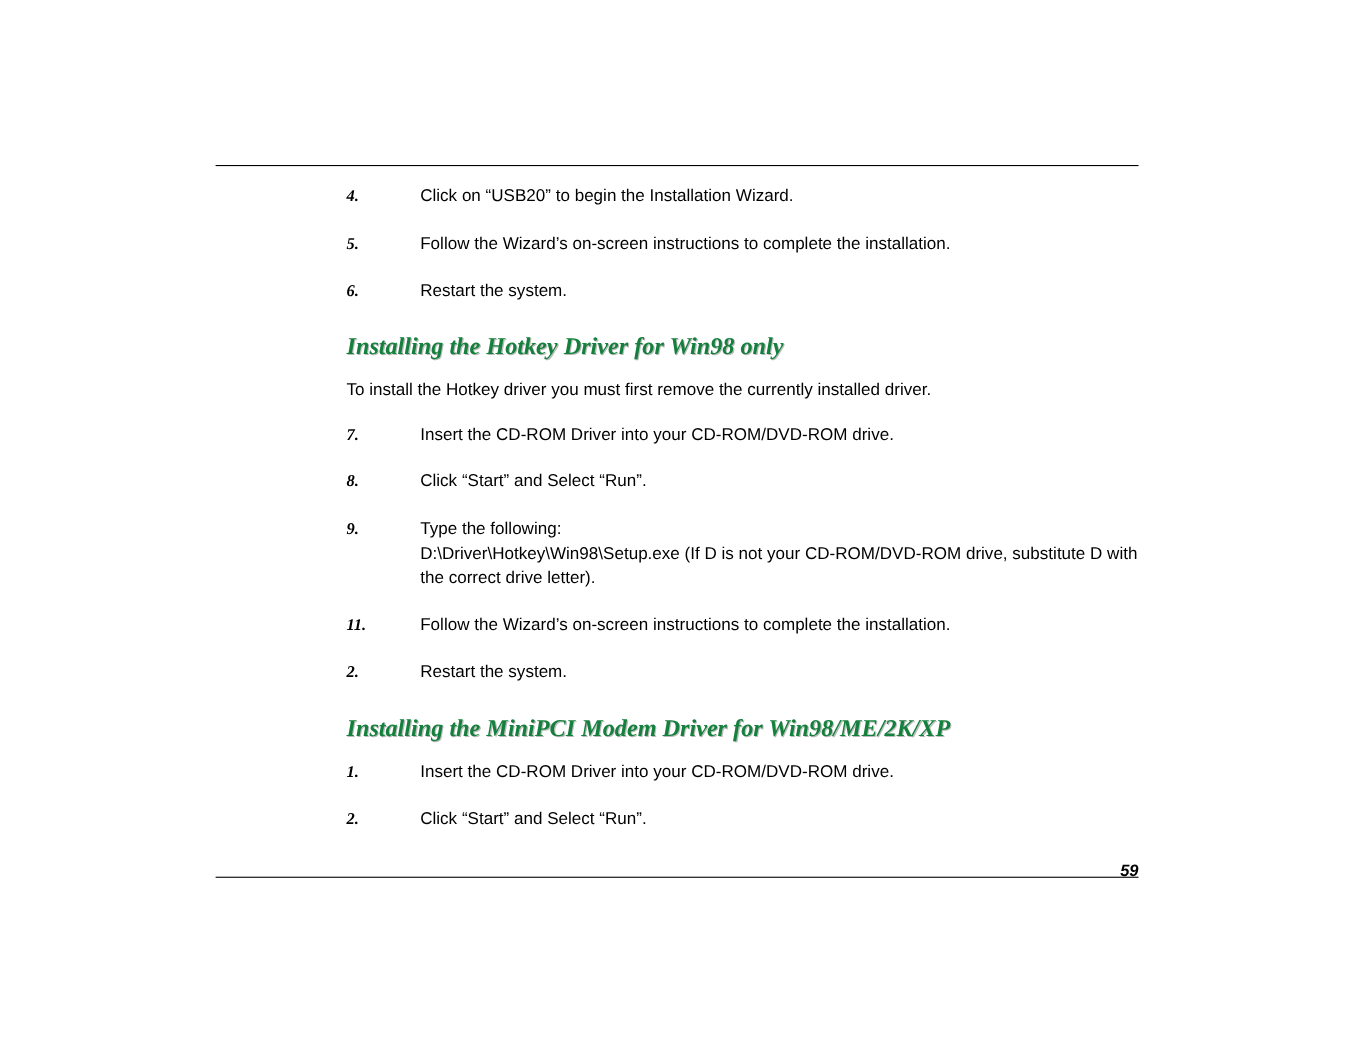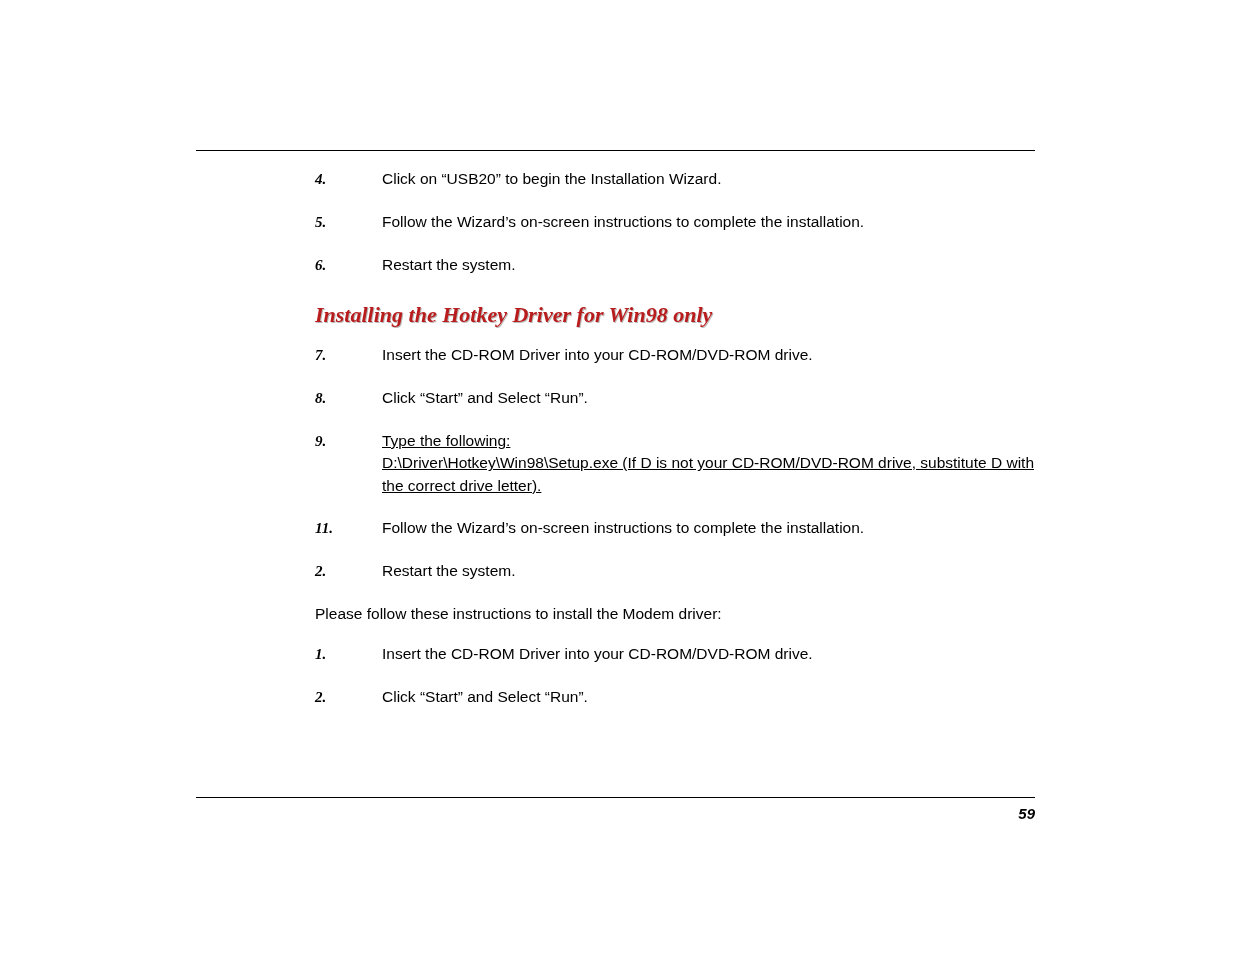--- a/index.html
+++ b/index.html
@@ -55,34 +55,34 @@
   }
   .txt {
     flex: 1;
     margin-left: 33px;
   }
   .heading {
     font-family: "Times New Roman", Times, serif;
     font-style: italic;
     font-weight: bold;
     font-size: 22px;
-    color: #b91c1c;
+    color: #15803d;
     text-shadow: 1px 1px 0 #bbb;
     margin-top: 26px;
     margin-bottom: 16px;
   }
   .para {
     font-size: 15.5px;
     margin-bottom: 18px;
     line-height: 1.45;
   }
   .pagenum {
     position: absolute;
     right: 200px;
-    top: 805px;
+    top: 783px;
     font-family: Arial, Helvetica, sans-serif;
     font-style: italic;
     font-weight: bold;
     font-size: 15px;
   }
 </style>
 </head>
 <body>
 
 <div class="page">
@@ -98,44 +98,45 @@
     <div class="list-item">
       <div class="num">5.</div>
       <div class="txt">Follow the Wizard’s on-screen instructions to complete the installation.</div>
     </div>
     <div class="list-item">
       <div class="num">6.</div>
       <div class="txt">Restart the system.</div>
     </div>
 
     <div class="heading">Installing the Hotkey Driver for Win98 only</div>
+    <div class="para">To install the Hotkey driver you must first remove the currently installed driver.</div>
 
     <div class="list-item">
       <div class="num">7.</div>
       <div class="txt">Insert the CD-ROM Driver into your CD-ROM/DVD-ROM drive.</div>
     </div>
     <div class="list-item">
       <div class="num">8.</div>
       <div class="txt">Click “Start” and Select “Run”.</div>
     </div>
     <div class="list-item">
       <div class="num">9.</div>
-      <div class="txt" style="white-space:pre-line;text-decoration:underline;">Type the following:
+      <div class="txt" style="white-space:pre-line;">Type the following:
 D:\Driver\Hotkey\Win98\Setup.exe (If D is not your CD-ROM/DVD-ROM drive, substitute D with the correct drive letter).</div>
     </div>
     <div class="list-item">
       <div class="num">11.</div>
       <div class="txt">Follow the Wizard’s on-screen instructions to complete the installation.</div>
     </div>
     <div class="list-item">
       <div class="num">2.</div>
       <div class="txt">Restart the system.</div>
     </div>
 
-    <div class="para">Please follow these instructions to install the Modem driver:</div>
+    <div class="heading">Installing the MiniPCI Modem Driver for Win98/ME/2K/XP</div>
 
     <div class="list-item">
       <div class="num">1.</div>
       <div class="txt">Insert the CD-ROM Driver into your CD-ROM/DVD-ROM drive.</div>
     </div>
     <div class="list-item">
       <div class="num">2.</div>
       <div class="txt">Click “Start” and Select “Run”.</div>
     </div>
 

